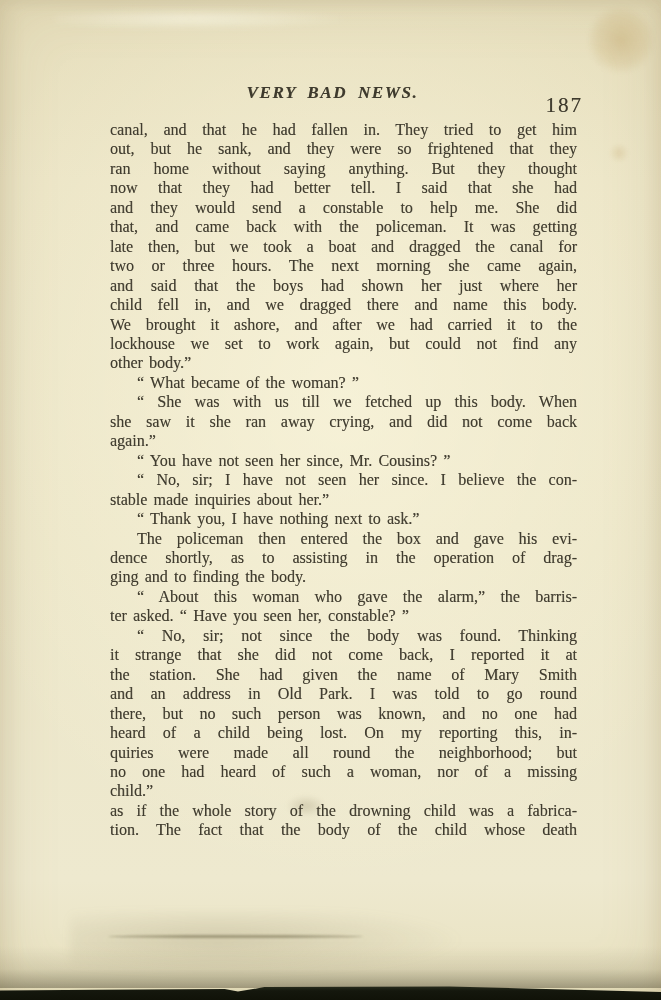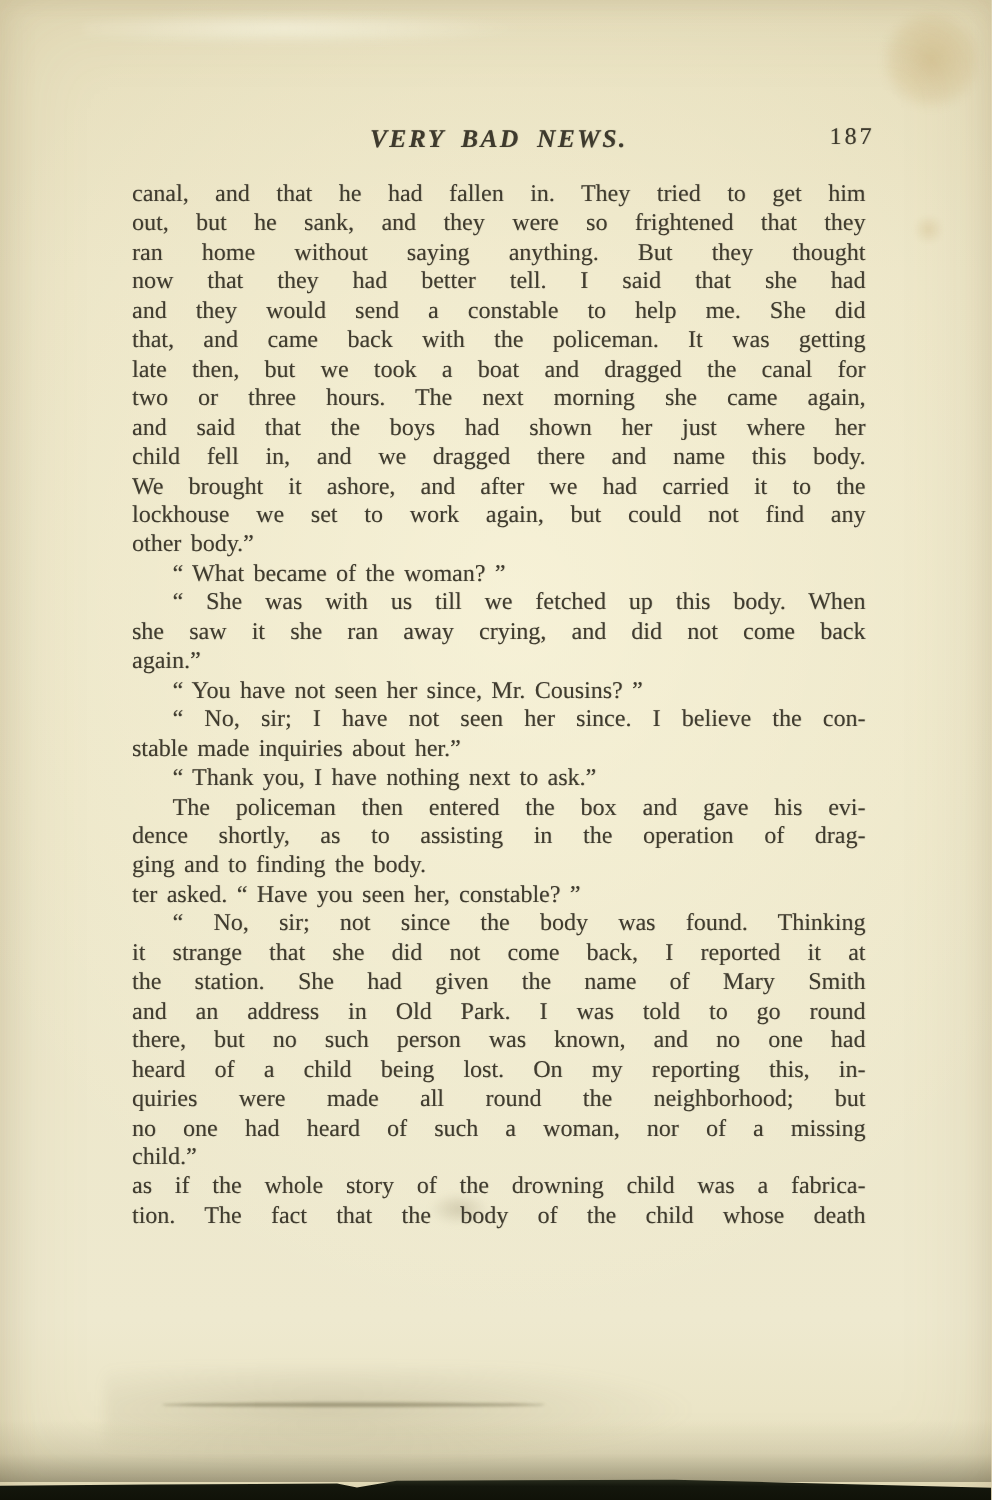--- a/index.html
+++ b/index.html
@@ -94,38 +94,39 @@
     text-align: center;
     font-style: italic;
     font-weight: bold;
     font-size: 17px;
     letter-spacing: 1.6px;
     word-spacing: 5px;
     text-shadow: 0.3px 0.3px 0.6px rgba(62,58,45,0.5);
   }
   .page-number {
     position: absolute;
-    right: -6px; top: 0;
-    font-size: 16px;
+    right: -6px; top: 10px;
+    font-size: 21px;
     letter-spacing: 2px;
     text-shadow: 0.3px 0.3px 0.6px rgba(62,58,45,0.5);
   }
   
   .text-block {
     position: absolute;
     left: 88px; top: 120px;
     width: 489px;
     font-size: 16px;
     line-height: 19.45px;
     color: #403c2f;
     text-shadow: 0.3px 0.3px 0.55px rgba(64,60,47,0.42);
   }
   .line {
     word-spacing: 0.14em;
     text-align: left;
+    margin-left: 22px;
   }
   .line.j {
     text-align: justify;
     text-align-last: justify;
   }
   .line.indent {
     padding-left: 27px;
   }
 </style>
 </head>
@@ -162,20 +163,21 @@
       <div class="line j indent">“ She was with us till we fetched up this body.  When</div>
       <div class="line j">she saw it she ran away crying, and did not come back</div>
       <div class="line">again.”</div>
       <div class="line indent">“ You have not seen her since, Mr. Cousins? ”</div>
       <div class="line j indent">“ No, sir; I have not seen her since.  I believe the con-</div>
       <div class="line">stable made inquiries about her.”</div>
       <div class="line indent">“ Thank you, I have nothing next to ask.”</div>
       <div class="line j indent">The policeman then entered the box and gave his evi-</div>
       <div class="line j">dence shortly, as to assisting in the operation of drag-</div>
       <div class="line">ging and to finding the body.</div>
+      <div class="line j indent">“ About this woman who gave the alarm,” the barris-</div>
       <div class="line">ter asked.  “ Have you seen her, constable? ”</div>
       <div class="line j indent">“ No, sir; not since the body was found.  Thinking</div>
       <div class="line j">it strange that she did not come back, I reported it at</div>
       <div class="line j">the station.  She had given the name of Mary Smith</div>
       <div class="line j">and an address in Old Park.  I was told to go round</div>
       <div class="line j">there, but no such person was known, and no one had</div>
       <div class="line j">heard of a child being lost.  On my reporting this, in-</div>
       <div class="line j">quiries were made all round the neighborhood; but</div>
       <div class="line j">no one had heard of such a woman, nor of a missing</div>
       <div class="line">child.”</div>

